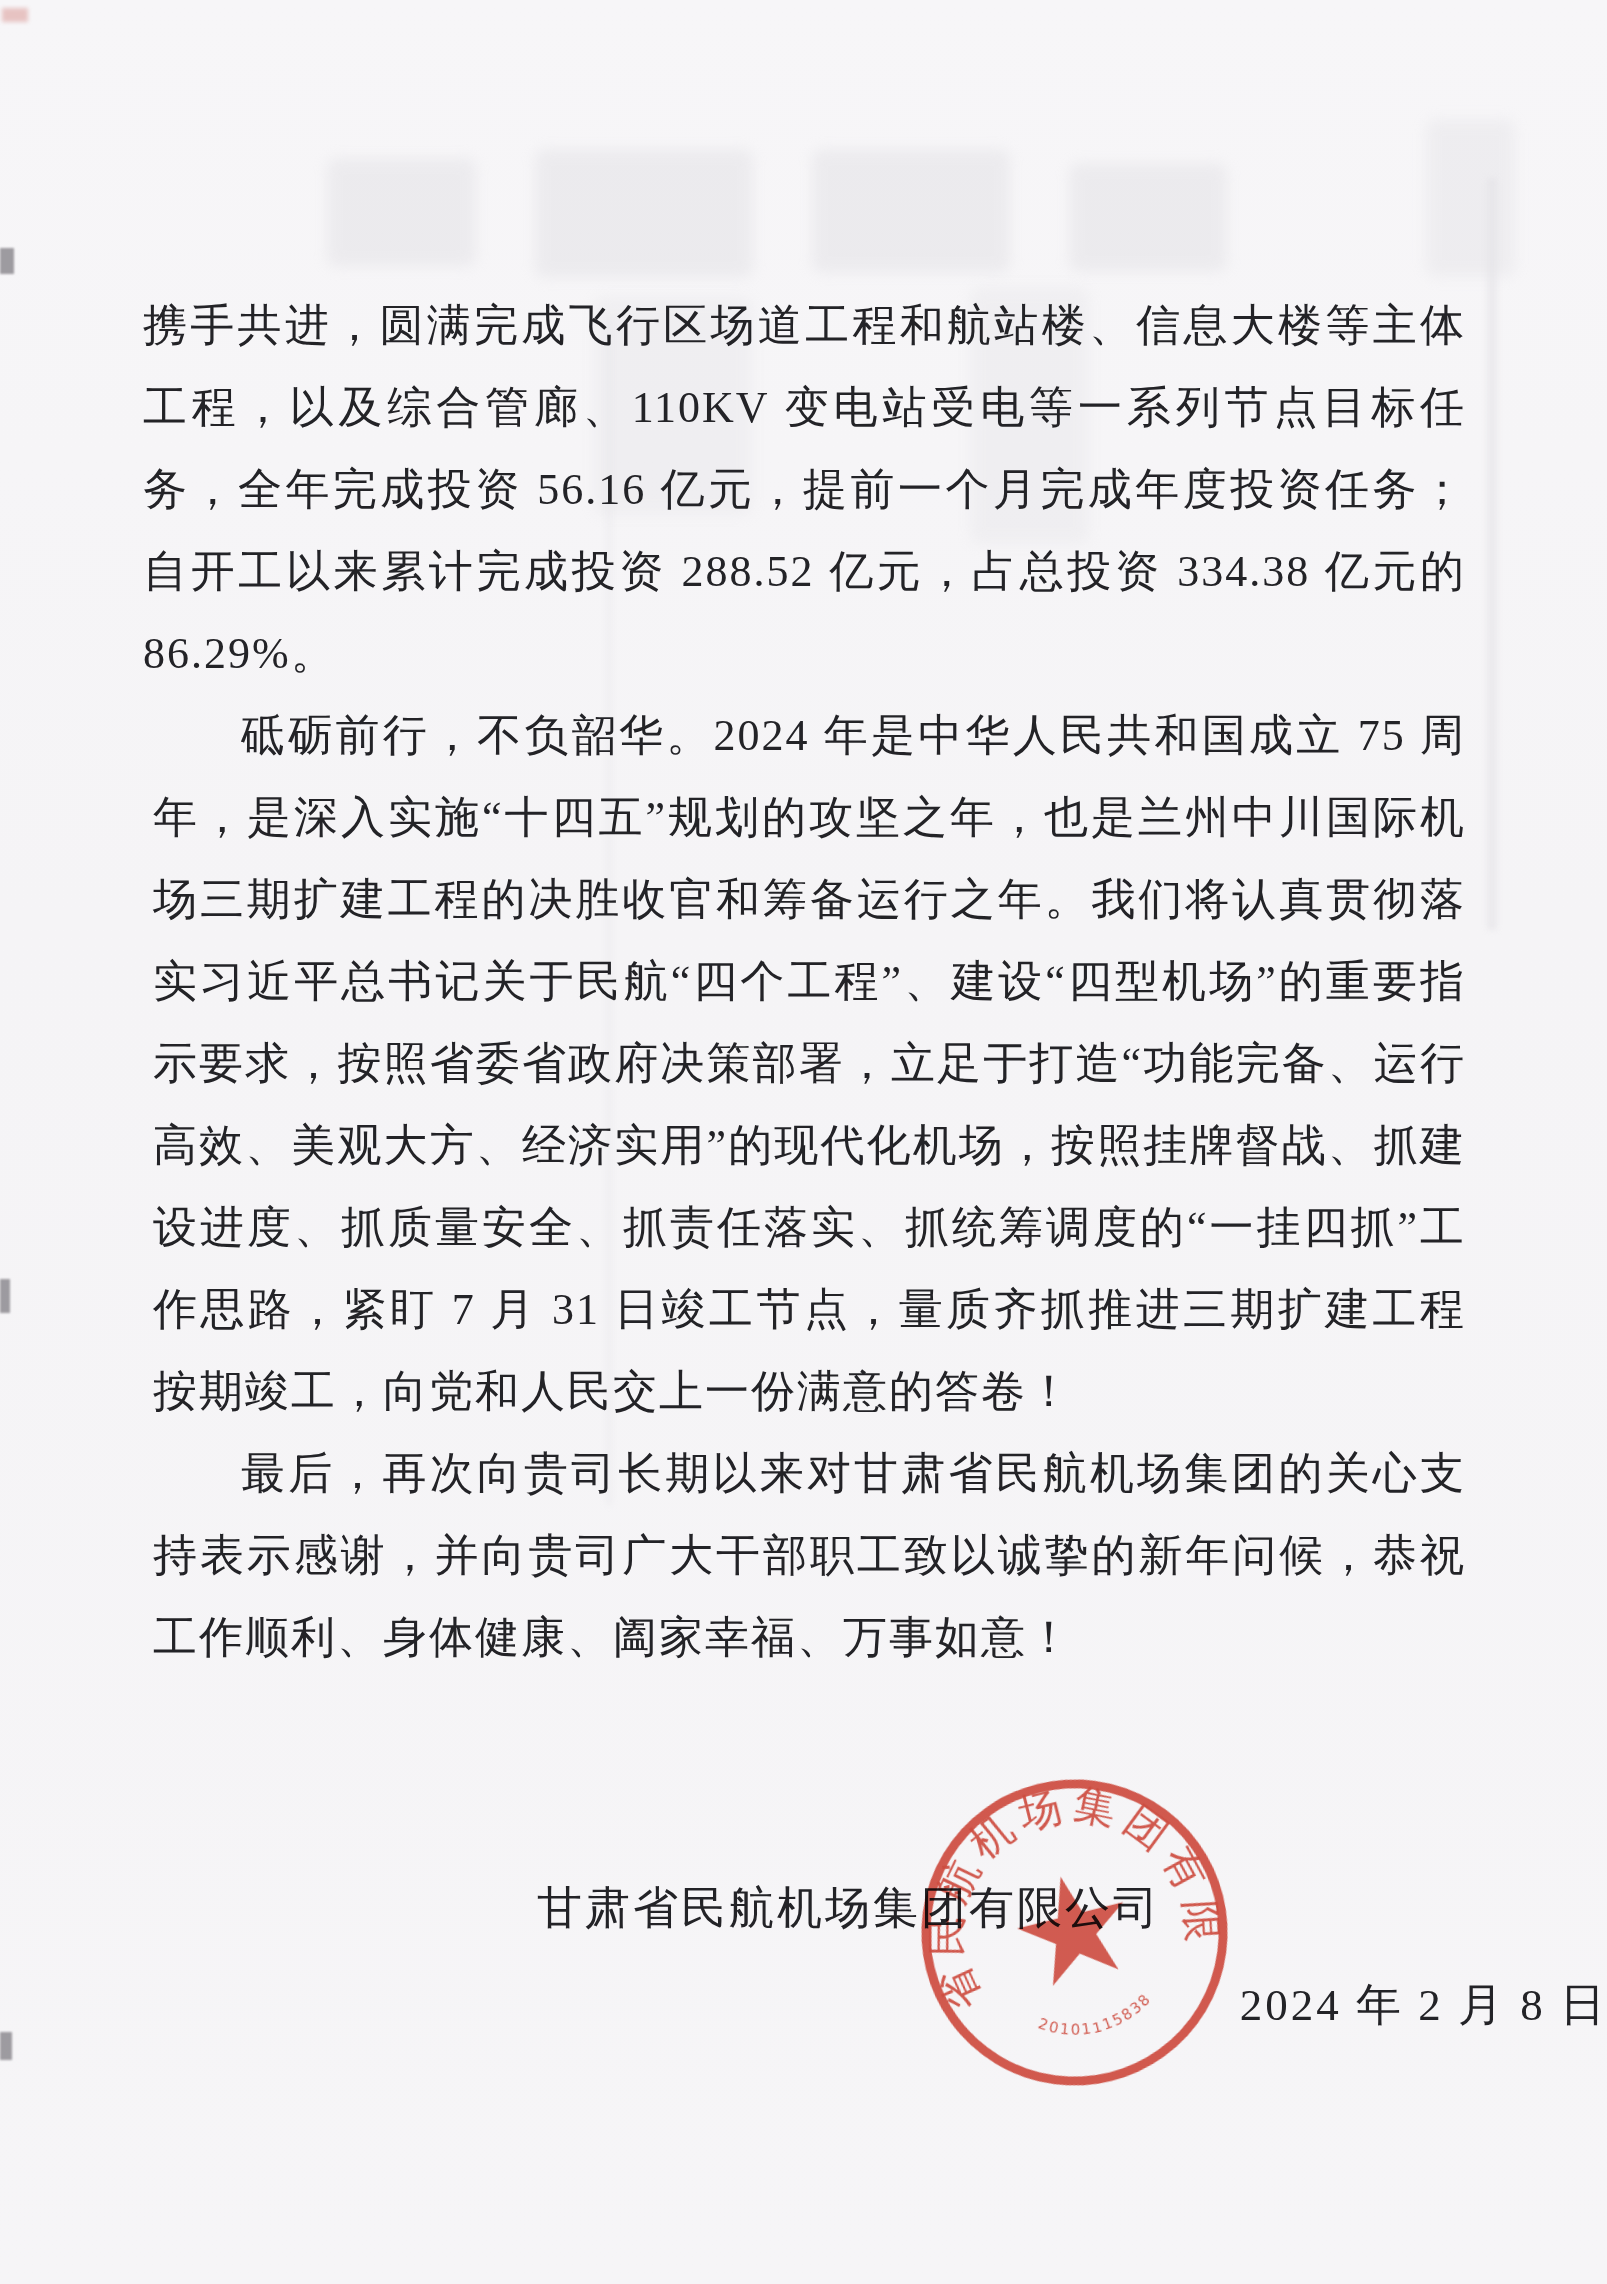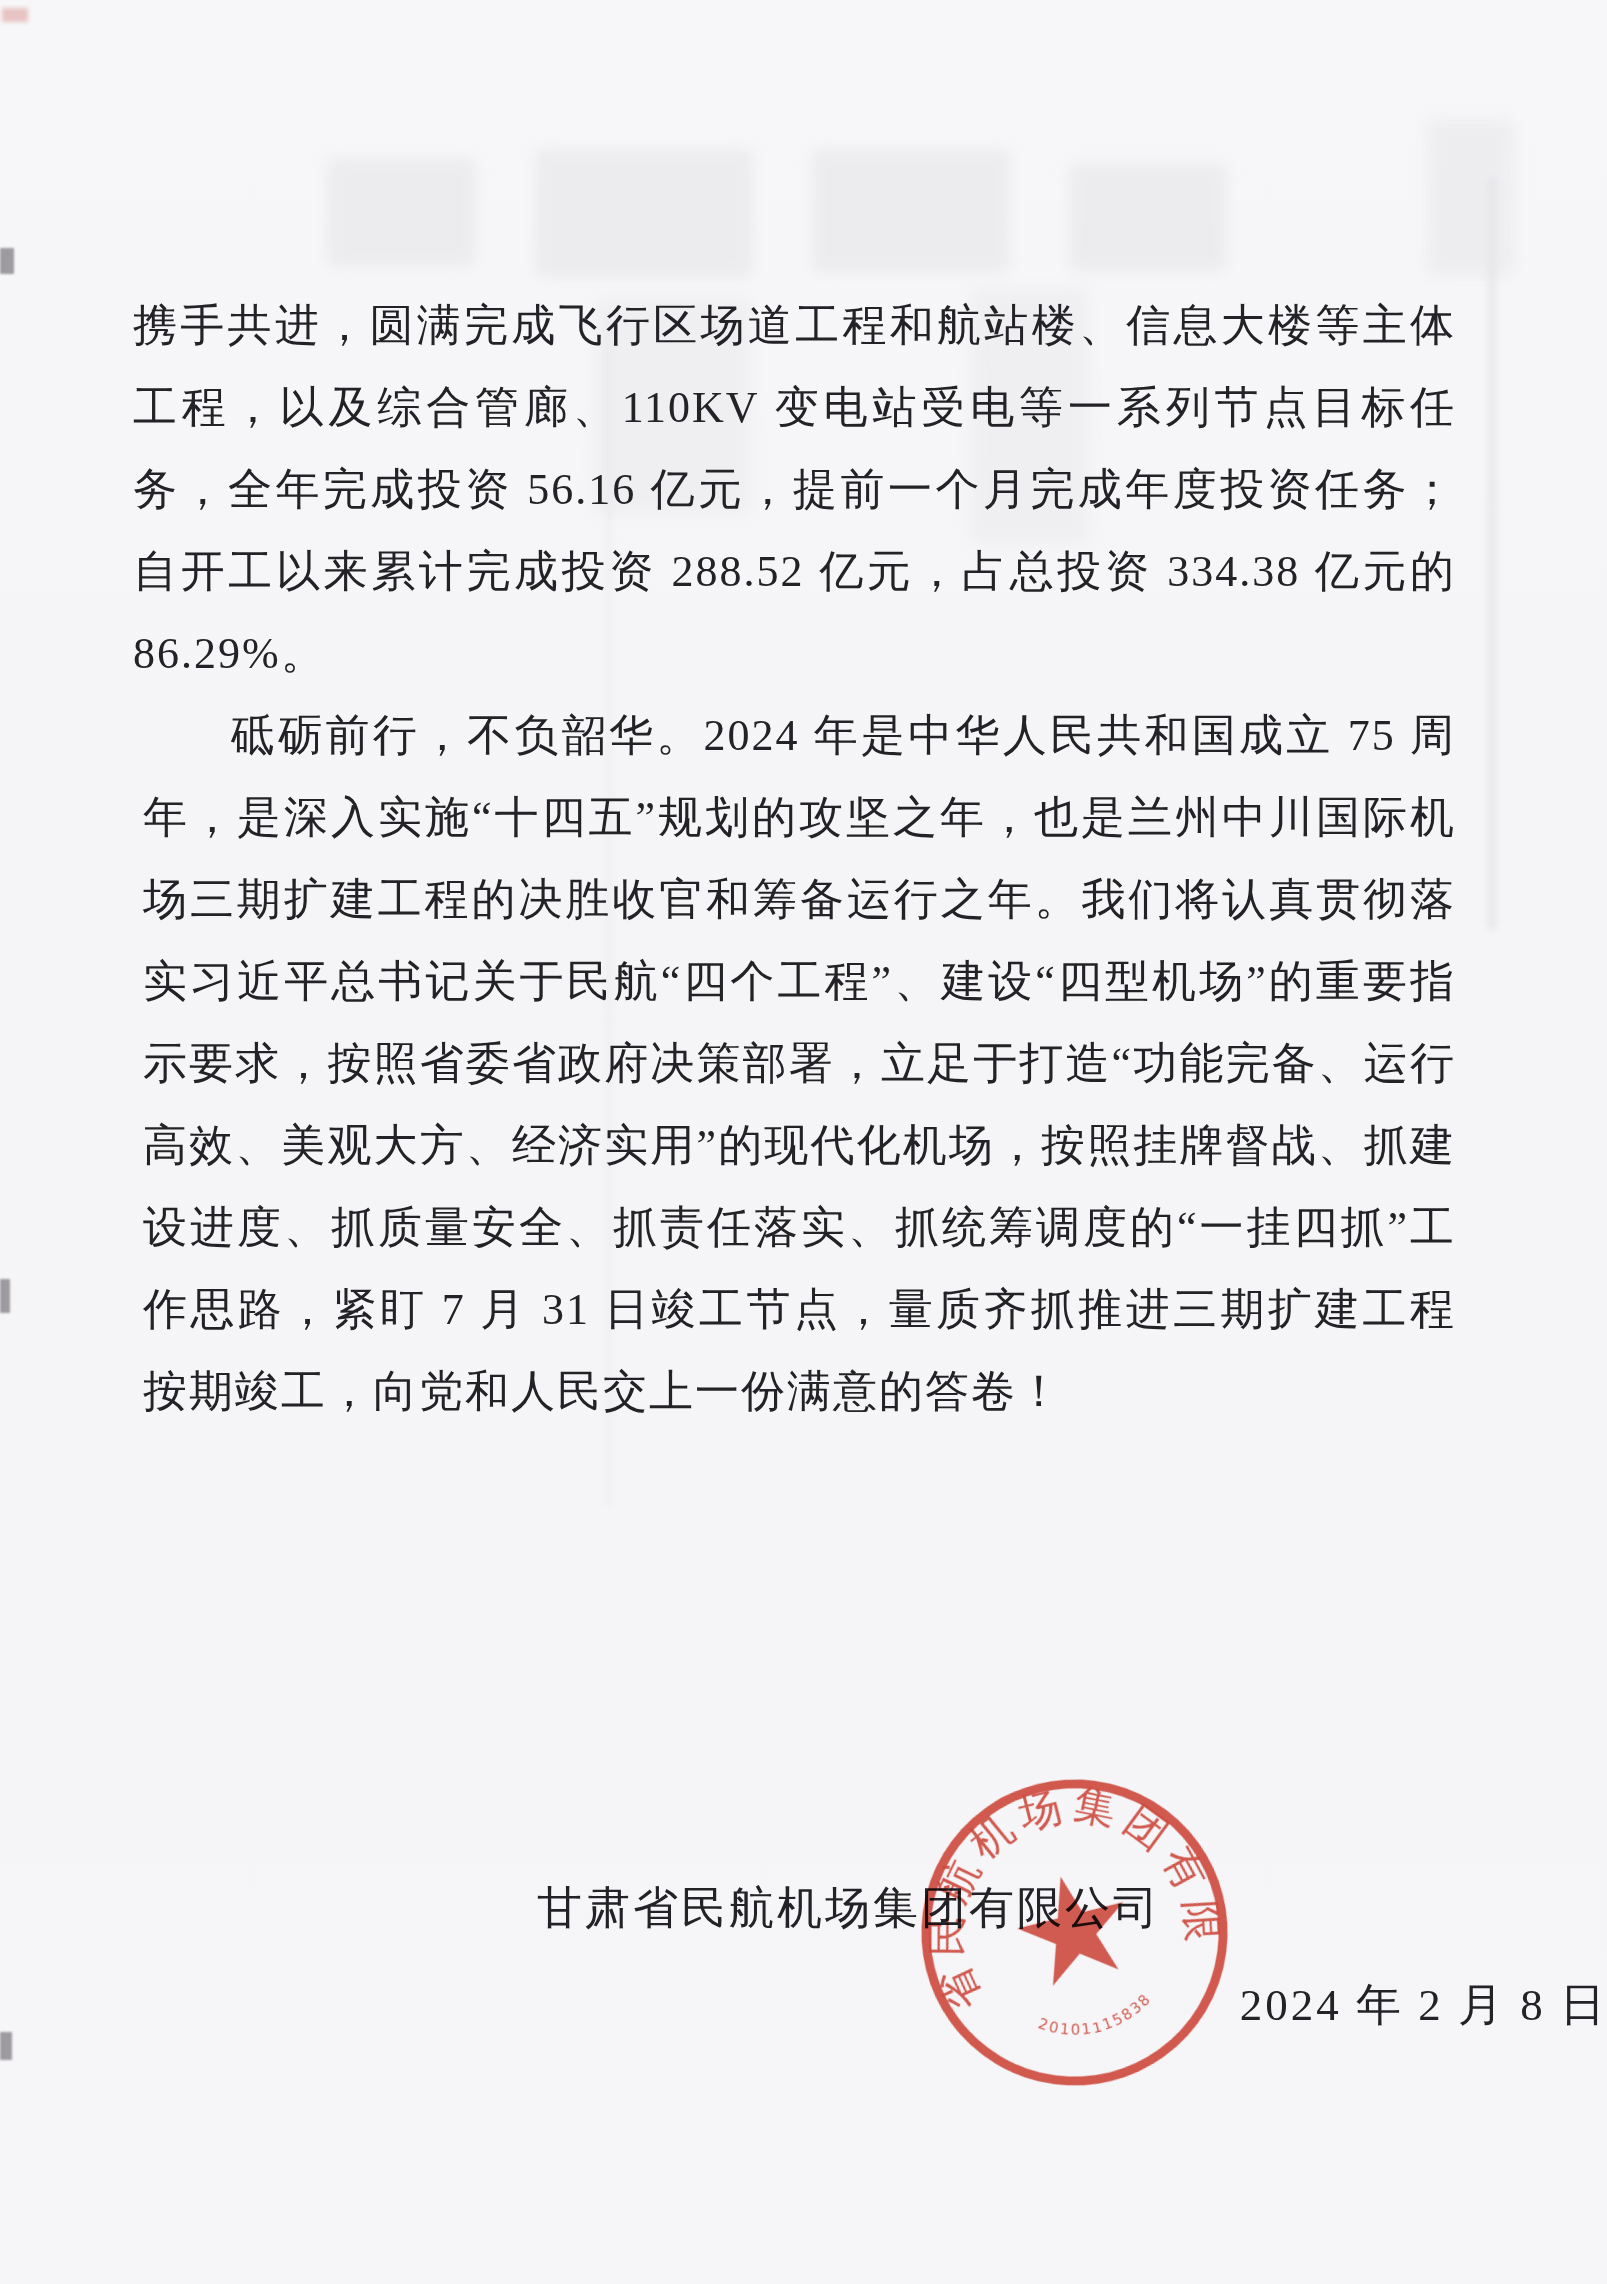--- a/index.html
+++ b/index.html
@@ -46,21 +46,21 @@
     position: absolute;
     background: #c4504a;
     filter: blur(2px);
     opacity: 0.30;
     pointer-events: none;
   }
 
   
   .body-text {
     position: absolute;
-    left: 133px;
+    left: 143px;
     top: 285px;
     width: 1323px;
     font-size: 44px;
     line-height: 82px;
     letter-spacing: 2px;
     text-align: justify;
     text-justify: inter-character;
   }
   .body-text p {
     margin: 0;
@@ -116,20 +116,21 @@
   <div class="streak" style="left:606px; top:317px; width:6px; height:1188px; opacity:0.35;"></div>
 
   <div class="smudge" style="left:0; top:248px; width:14px; height:26px;"></div>
   <div class="smudge" style="left:0; top:1279px; width:10px; height:34px;"></div>
   <div class="smudge" style="left:0; top:2032px; width:12px; height:28px;"></div>
   <div class="red-fleck" style="left:2px; top:8px; width:26px; height:14px;"></div>
 
   <div class="body-text">
     <p>携手共进，圆满完成飞行区场道工程和航站楼、信息大楼等主体工程，以及综合管廊、110KV 变电站受电等一系列节点目标任务，全年完成投资 56.16 亿元，提前一个月完成年度投资任务；自开工以来累计完成投资 288.52 亿元，占总投资 334.38 亿元的 86.29%。</p>
     <p class="indent">砥砺前行，不负韶华。2024 年是中华人民共和国成立 75 周年，是深入实施“十四五”规划的攻坚之年，也是兰州中川国际机场三期扩建工程的决胜收官和筹备运行之年。我们将认真贯彻落实习近平总书记关于民航“四个工程”、建设“四型机场”的重要指示要求，按照省委省政府决策部署，立足于打造“功能完备、运行高效、美观大方、经济实用”的现代化机场，按照挂牌督战、抓建设进度、抓质量安全、抓责任落实、抓统筹调度的“一挂四抓”工作思路，紧盯 7 月 31 日竣工节点，量质齐抓推进三期扩建工程按期竣工，向党和人民交上一份满意的答卷！</p>
+    <p class="indent">最后，再次向贵司长期以来对甘肃省民航机场集团的关心支持表示感谢，并向贵司广大干部职工致以诚挚的新年问候，恭祝工作顺利、身体健康、阖家幸福、万事如意！</p>
   </div>
 
   <div class="sig-line sig-company">
     <span class="inner" style="display:block;">甘肃省民航机场集团有限公司</span>
   </div>
   <div class="sig-line sig-date">
     <span class="inner" style="display:block;">2024 年 2 月 8 日</span>
   </div>
 
   <svg class="stamp" viewBox="0 0 320 320" xmlns="http://www.w3.org/2000/svg">

